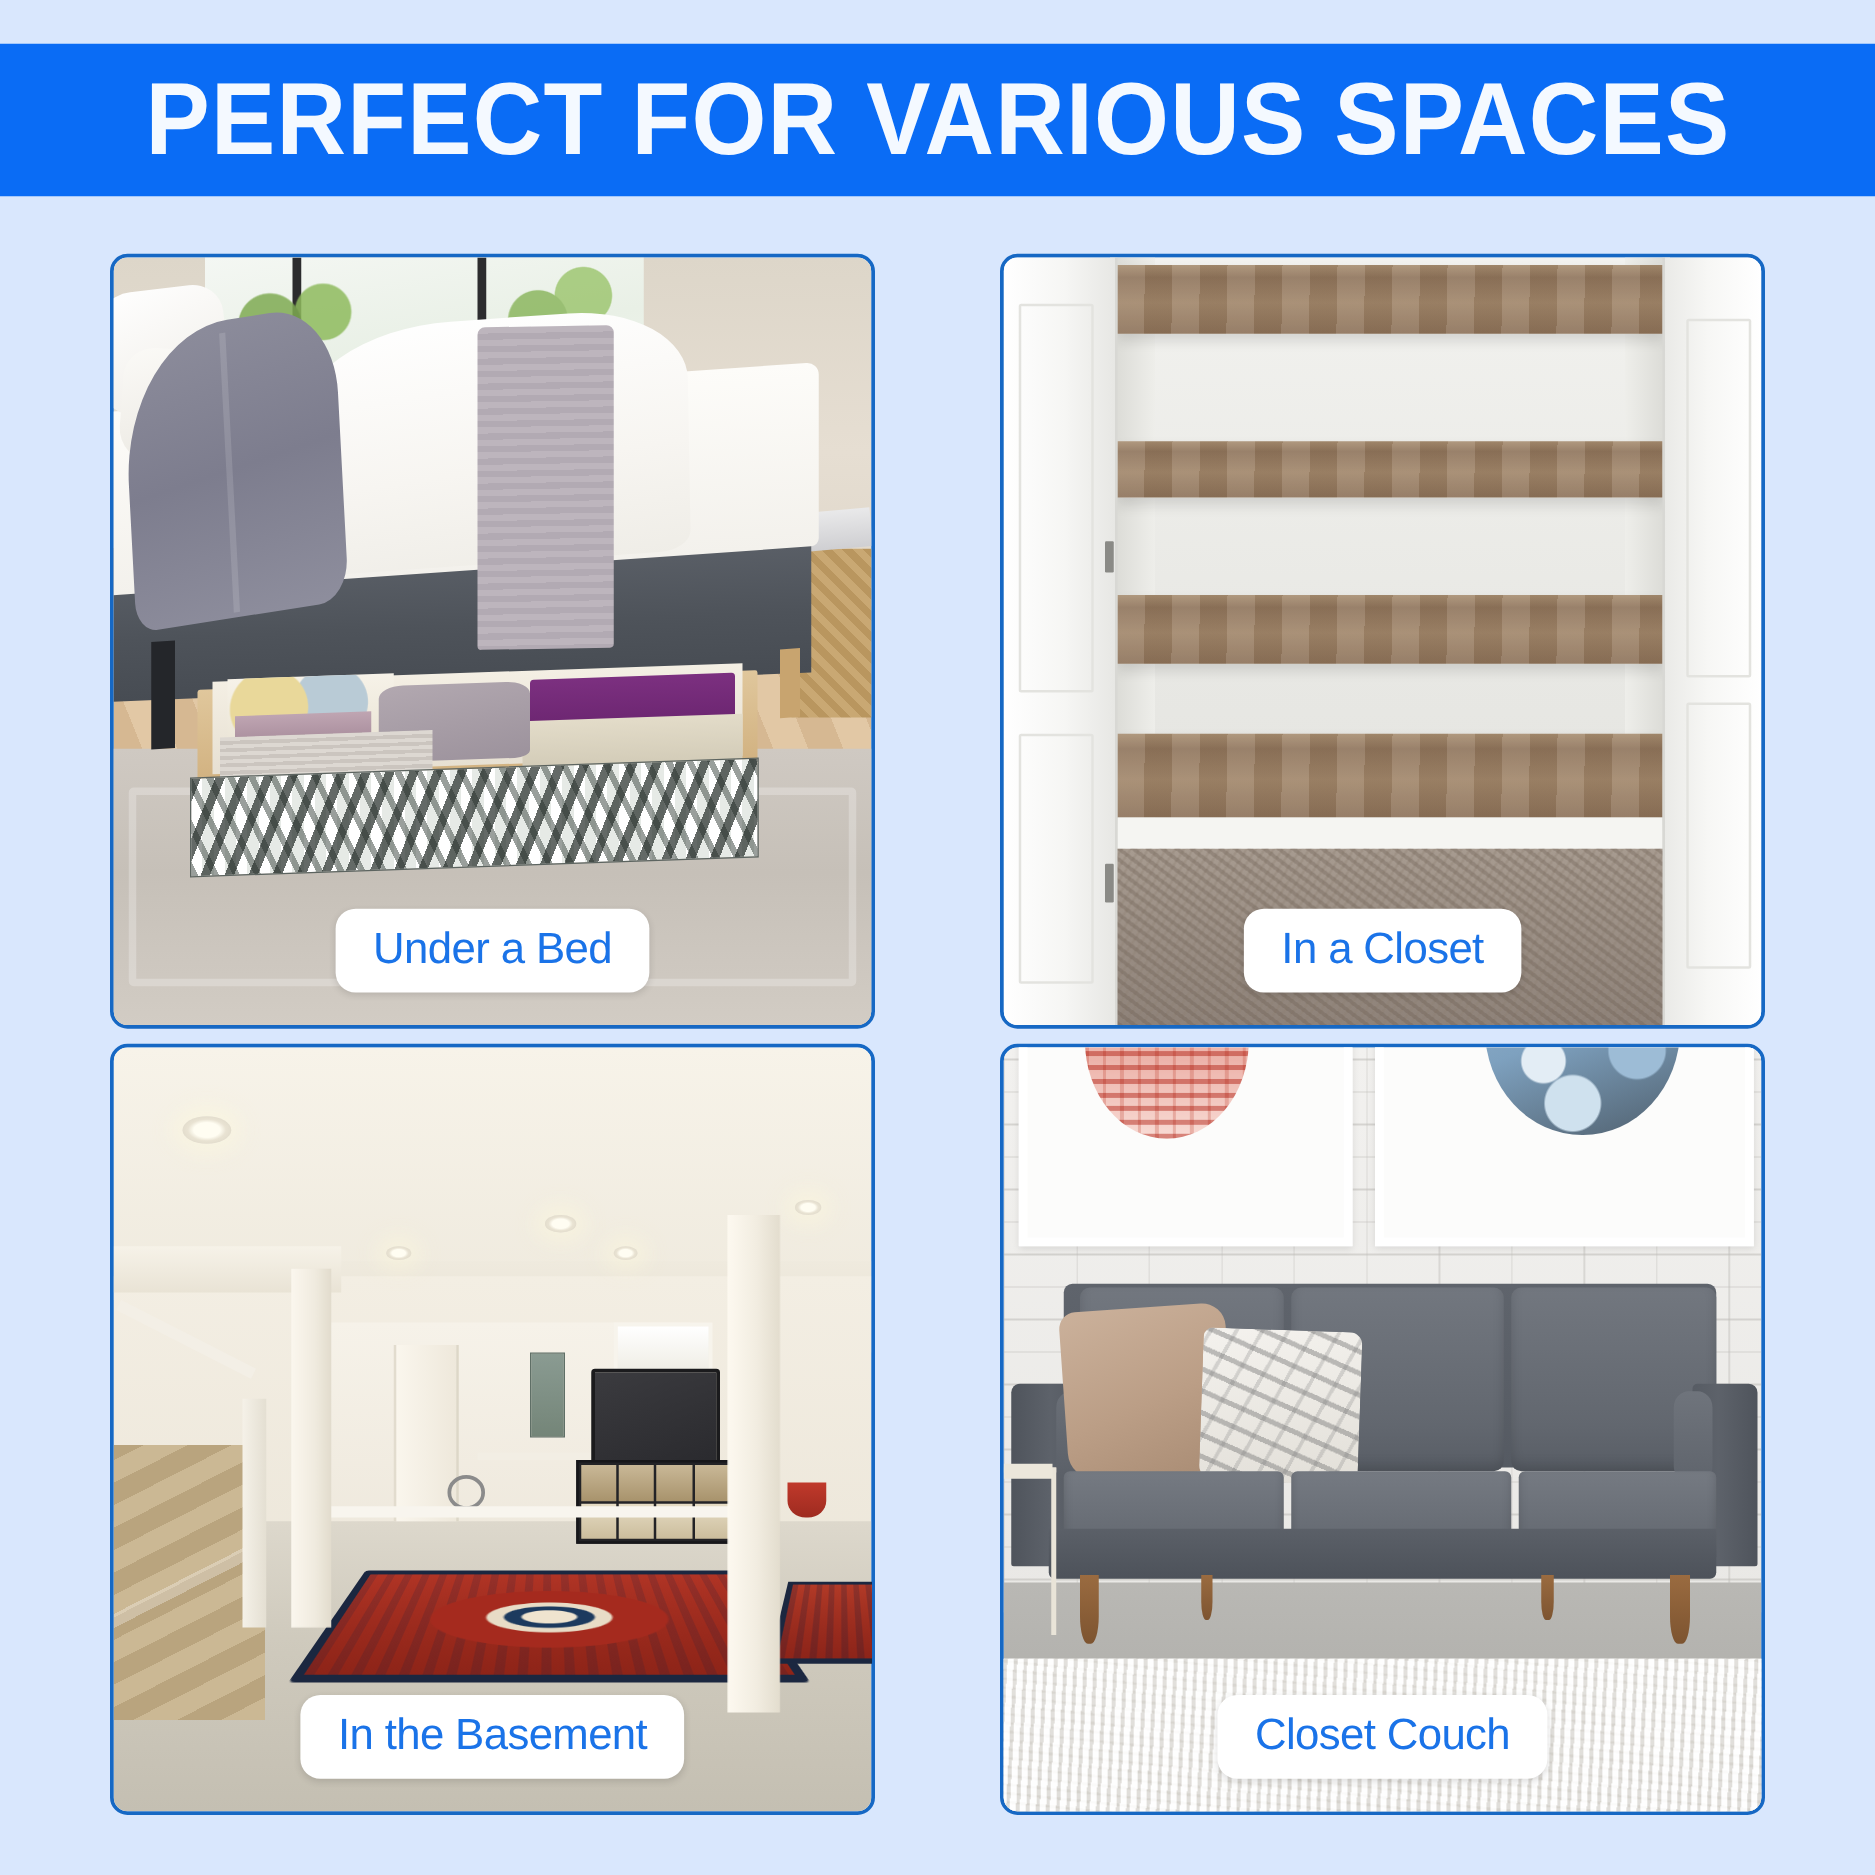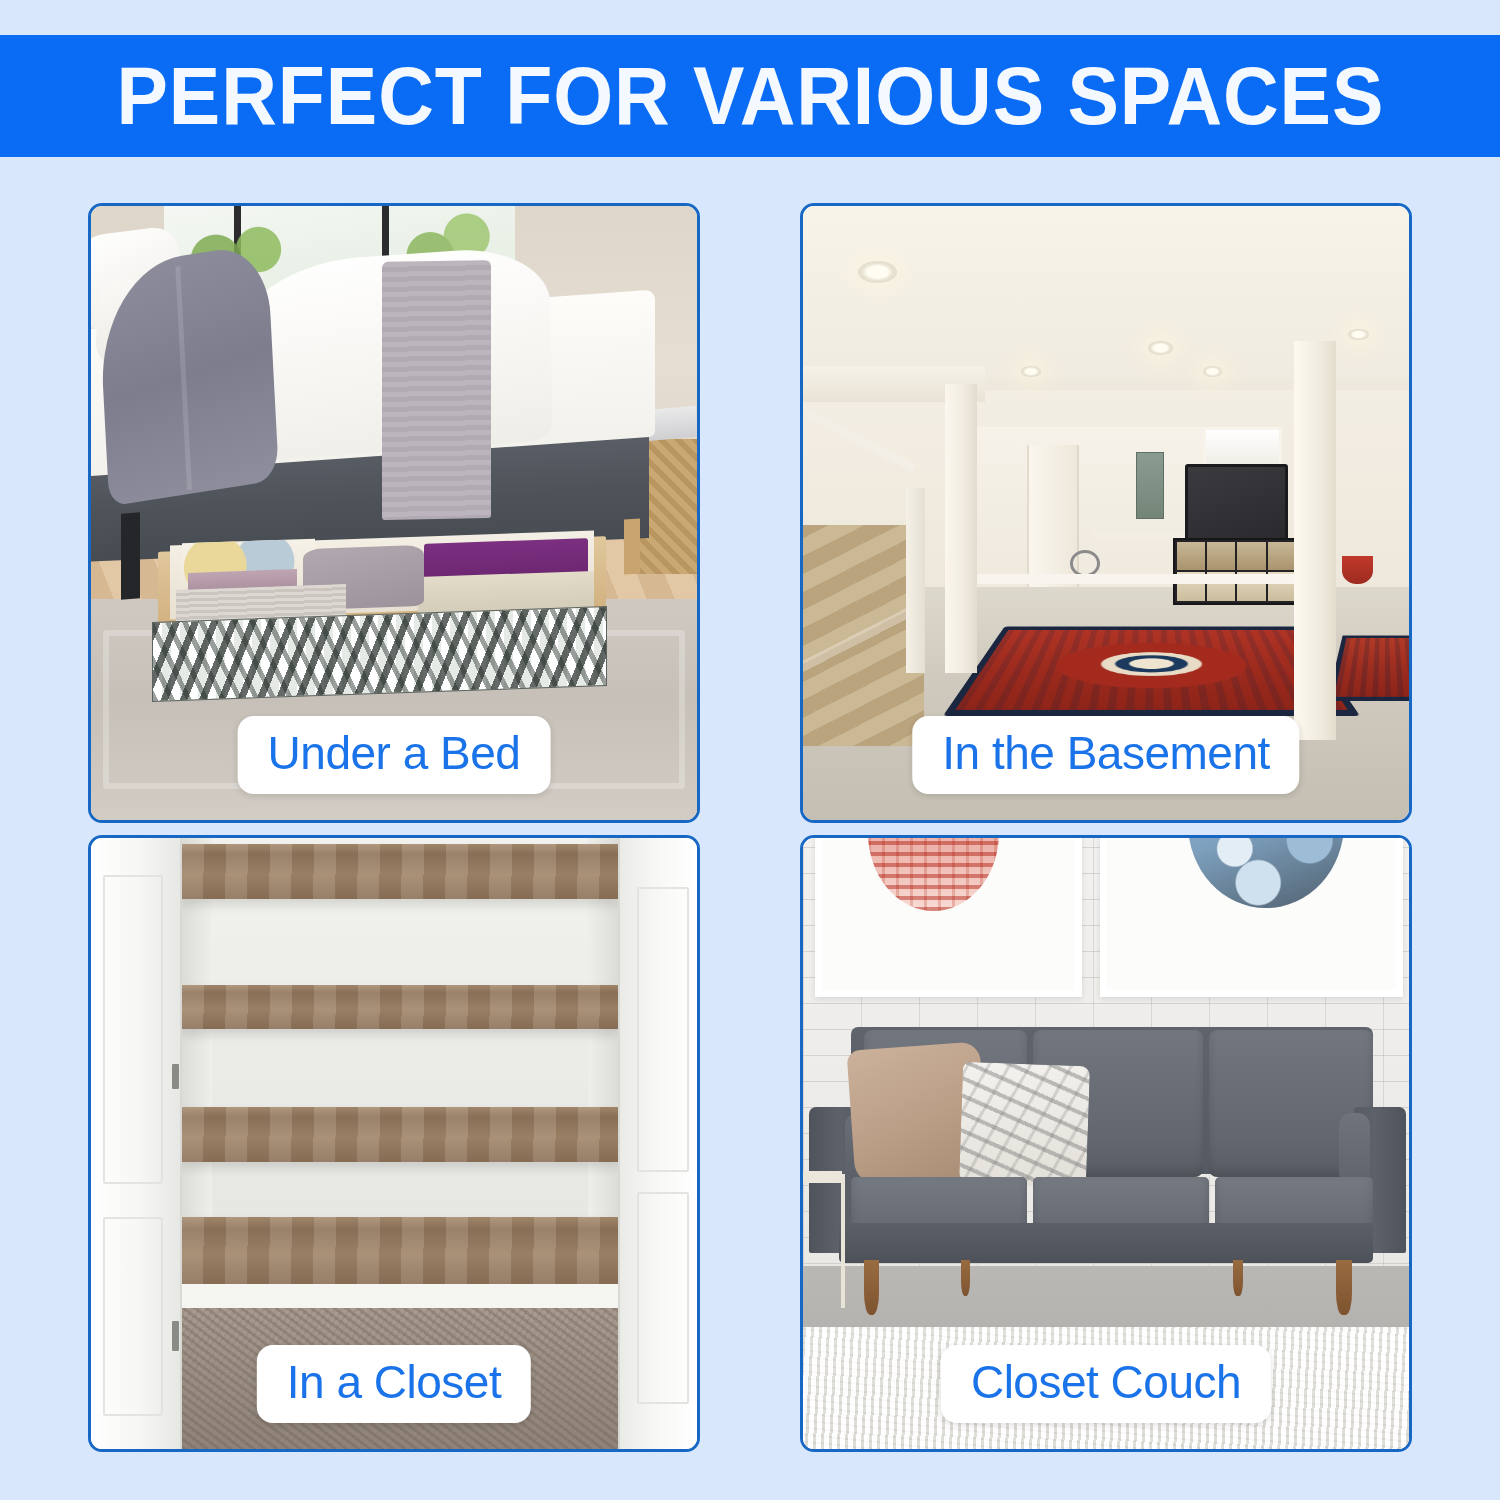--- a/index.html
+++ b/index.html
@@ -71,21 +71,21 @@
     transform: translateX(-50%);
     background: #ffffff;
     border-radius: 16px;
     padding: 14px 30px 18px 30px;
     box-shadow: 0 2px 6px rgba(0,0,0,.12);
     z-index: 40;
   }
   .pill span {
     display: block;
     color: #1a73e8;
-    font-size: 46px;
+    font-size: 35px;
     font-weight: 500;
     line-height: 1;
     white-space: nowrap;
     letter-spacing: -0.5px;
   }
 
   
   .bed-wall {
     position: absolute; left: 0; top: 0; width: 100%; height: 46%;
     background: linear-gradient(180deg,#ddd6c9 0%,#e6ded2 55%,#ded6c9 100%);
@@ -603,20 +603,41 @@
       <div class="item-floral"></div>
       <div class="item-mauve"></div>
       <div class="item-purple"></div>
       <div class="item-cream"></div>
       <div class="item-graypillow"></div>
       <div class="item-stripe"></div>
       <div class="drawer-front"></div>
     </div>
     <div class="pill">
       <span>Under a Bed</span>
+    </div>
+  </div>
+
+  <div class="card">
+    <div class="scene">
+      <div class="closet-back"></div>
+      <div class="closet-side-l"></div>
+      <div class="closet-side-r"></div>
+      <div class="shelf shelf-1"></div>
+      <div class="shelf shelf-2"></div>
+      <div class="shelf shelf-3"></div>
+      <div class="shelf shelf-4"></div>
+      <div class="closet-baseboard"></div>
+      <div class="closet-carpet"></div>
+      <div class="door-l"></div>
+      <div class="door-r"></div>
+      <div class="door-hinge"></div>
+      <div class="door-hinge door-hinge2"></div>
+    </div>
+    <div class="pill">
+      <span>In a Closet</span>
     </div>
   </div>
 
   <div class="card">
     <div class="scene">
       <div class="bsmt-ceiling"></div>
       <div class="bsmt-ceiling2"></div>
       <div class="bsmt-wall"></div>
       <div class="bsmt-wall-far"></div>
       <div class="bsmt-floor"></div>
@@ -655,41 +676,20 @@
       <div class="column-a"></div>
       <div class="column-b"></div>
     </div>
     <div class="pill">
       <span>In the Basement</span>
     </div>
   </div>
 
   <div class="card">
     <div class="scene">
-      <div class="closet-back"></div>
-      <div class="closet-side-l"></div>
-      <div class="closet-side-r"></div>
-      <div class="shelf shelf-1"></div>
-      <div class="shelf shelf-2"></div>
-      <div class="shelf shelf-3"></div>
-      <div class="shelf shelf-4"></div>
-      <div class="closet-baseboard"></div>
-      <div class="closet-carpet"></div>
-      <div class="door-l"></div>
-      <div class="door-r"></div>
-      <div class="door-hinge"></div>
-      <div class="door-hinge door-hinge2"></div>
-    </div>
-    <div class="pill">
-      <span>In a Closet</span>
-    </div>
-  </div>
-
-  <div class="card">
-    <div class="scene">
       <div class="brick-wall"></div>
       <div class="art-l">
         <div class="art-circle-l"></div>
       </div>
       <div class="art-r">
         <div class="art-circle-r"></div>
       </div>
       <div class="couch-floor"></div>
       <div class="shag-rug"></div>
       <div class="couch-back"></div>

